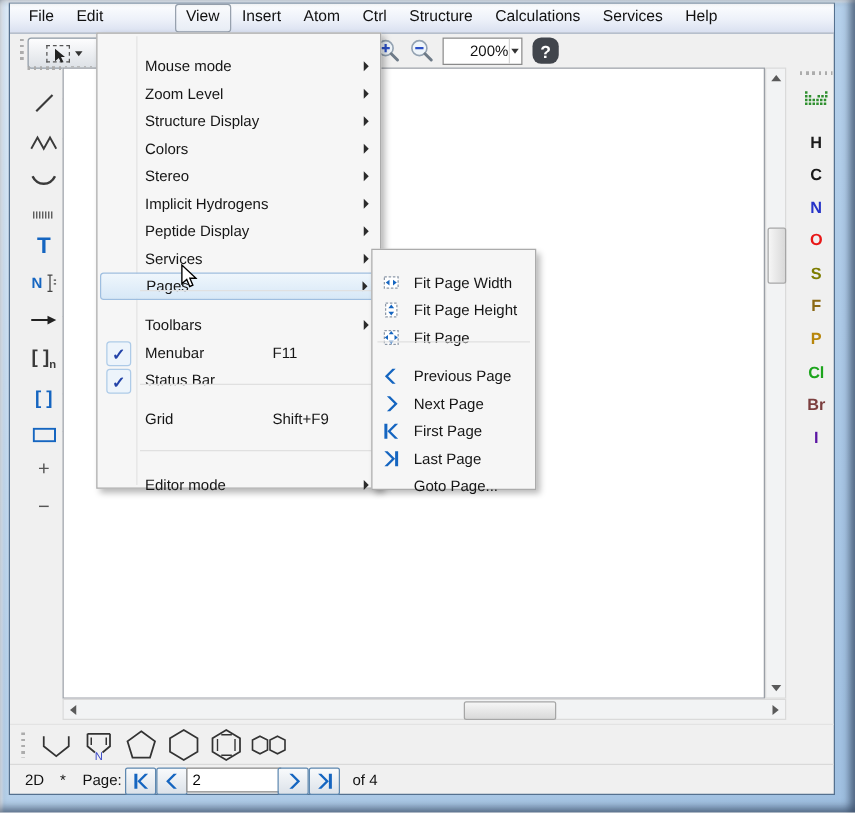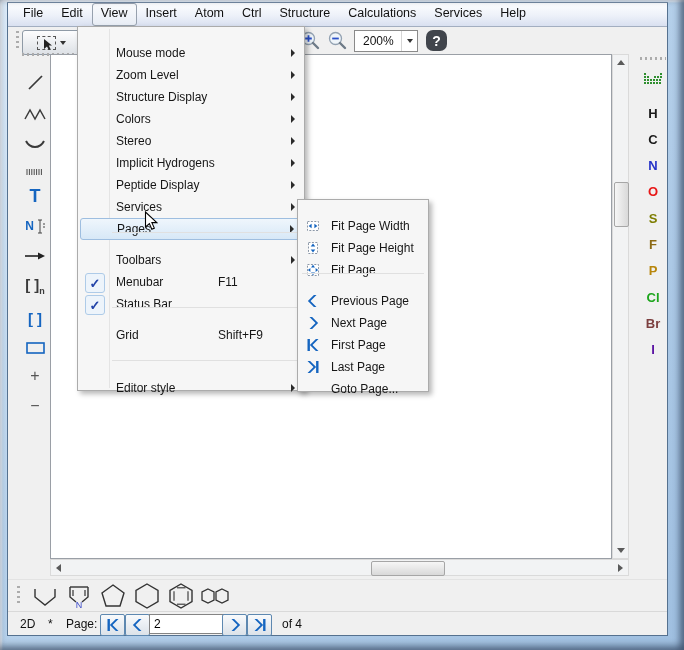--- a/index.html
+++ b/index.html
@@ -10,36 +10,36 @@
     box-shadow:inset -5px 0 6px rgba(25,40,65,.45), inset 0 -5px 6px rgba(25,40,65,.40),
                inset 2px 2px 2px rgba(255,255,255,.75);}
   .client{position:absolute;left:7px;top:2px;width:661px;height:634px;
     background:#F0F0F0;border:1px solid #55718F;box-sizing:border-box;}
 
   
   .menubar{position:absolute;left:0;top:0;width:100%;height:24px;
     background:linear-gradient(180deg,#FDFEFF 0%,#EDF1F9 55%,#D9E0F0 100%);
     border-bottom:1px solid #A3AEC0;display:flex;padding-left:6px;box-sizing:border-box;}
   .mbitem{font-size:12.5px;color:#111;padding:2px 8px;border:1px solid transparent;border-radius:3px;cursor:default;}
-  .mbitem.active{border-color:#97A1AE;background:linear-gradient(180deg,#FAFBFD,#E8EDF5);}
+  .mbitem.active{border-color:#97A1AE;background:linear-gradient(180deg,#FAFBFD,#E8EDF5);margin-left:48px;}
 
   
   .toolbar-top{position:absolute;left:0;top:24px;width:100%;height:27px;}
   .grip-v{position:absolute;width:3px;background-image:repeating-linear-gradient(180deg,#ACACAC 0 2px,transparent 2px 5px);}
   .grip-h{position:absolute;height:3px;background-image:repeating-linear-gradient(90deg,#ACACAC 0 2px,transparent 2px 5px);}
   .sel-btn{position:absolute;left:14px;top:3px;width:57px;height:23px;border:1px solid #8F9AA6;border-radius:3px;
     background:linear-gradient(180deg,#FDFDFE,#DDE1E6);display:flex;align-items:center;justify-content:center;gap:4px;}
   .dash-rect{width:17px;height:12px;border:1px dashed #555;position:relative;}
   .dd-arrow{width:0;height:0;border-left:3.5px solid transparent;border-right:3.5px solid transparent;border-top:4px solid #333;}
   .ovf-arrow{position:absolute;left:283px;top:8px;width:0;height:0;
     border-top:4px solid transparent;border-bottom:4px solid transparent;border-left:5px solid #222;}
   .tt-icon{position:absolute;top:2px;width:24px;height:23px;display:flex;align-items:center;justify-content:center;}
   .combo{position:absolute;left:346px;top:3px;width:62px;height:20px;background:#fff;border:1px solid #8A8A8A;
     display:flex;align-items:center;font-size:12px;color:#111;}
-  .combo .val{flex:1;padding-left:8px;}
+  .combo .val{flex:1;padding-left:21px;}
   .combo .dd{width:15px;display:flex;align-items:center;justify-content:center;border-left:1px solid #D5D5D5;height:100%;}
   .help-btn{position:absolute;left:418px;top:3px;width:21px;height:21px;background:#41454C;border-radius:7px;
     color:#fff;font-weight:bold;font-size:14px;display:flex;align-items:center;justify-content:center;}
 
   
   .ltool{position:absolute;left:12px;width:30px;height:22px;display:flex;align-items:center;justify-content:center;}
   .ltool .dda{position:absolute;right:-6px;top:8px;width:0;height:0;
     border-left:3px solid transparent;border-right:3px solid transparent;border-top:4px solid #444;}
   .glyph-blue{color:#1565C0;font-weight:bold;}
   .glyph-dark{color:#3A3A3A;font-weight:bold;}
@@ -394,21 +394,21 @@
       <span class="chk" style="color: rgb(35, 67, 168);">✓</span>
       <span class="lbl">Status Bar</span>
       </div>
     <div class="msep" style="top:280px;"></div>
     <div class="mi" style="top:285px;">
         <span class="lbl">Grid</span>
         <span class="shortcut">Shift+F9</span>
       </div>
     <div class="msep" style="top:333px;"></div>
     <div class="mi" style="top:338px;">
-        <span class="lbl">Editor style</span>
+        <span class="lbl">Editor mode</span>
         <span class="sub"></span>
       </div>
   </div>
 
   <div class="menu smenu" style="left:297px;top:199px;width:130px;height:191px;">
     <div class="mi" style="top:3px;">
       <svg class="ic" viewBox="0 0 14 14">
           <rect x="1.5" y="2.5" width="11" height="9" fill="#fff" stroke="#8C98A8" stroke-width="1" stroke-dasharray="2,1.4"></rect>
           <polygon points="2.6,7 5.6,4.7 5.6,9.3" fill="#1565C0"></polygon>
           <polygon points="11.4,7 8.4,4.7 8.4,9.3" fill="#1565C0"></polygon>

